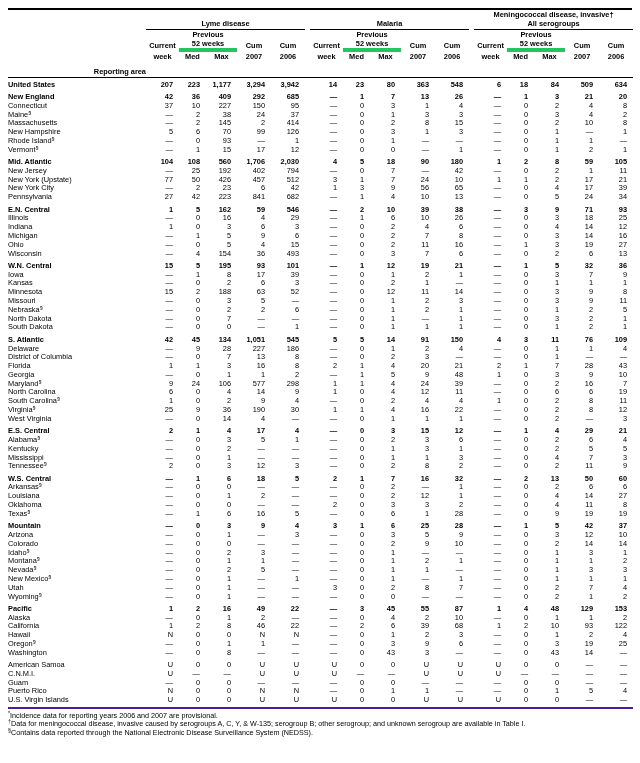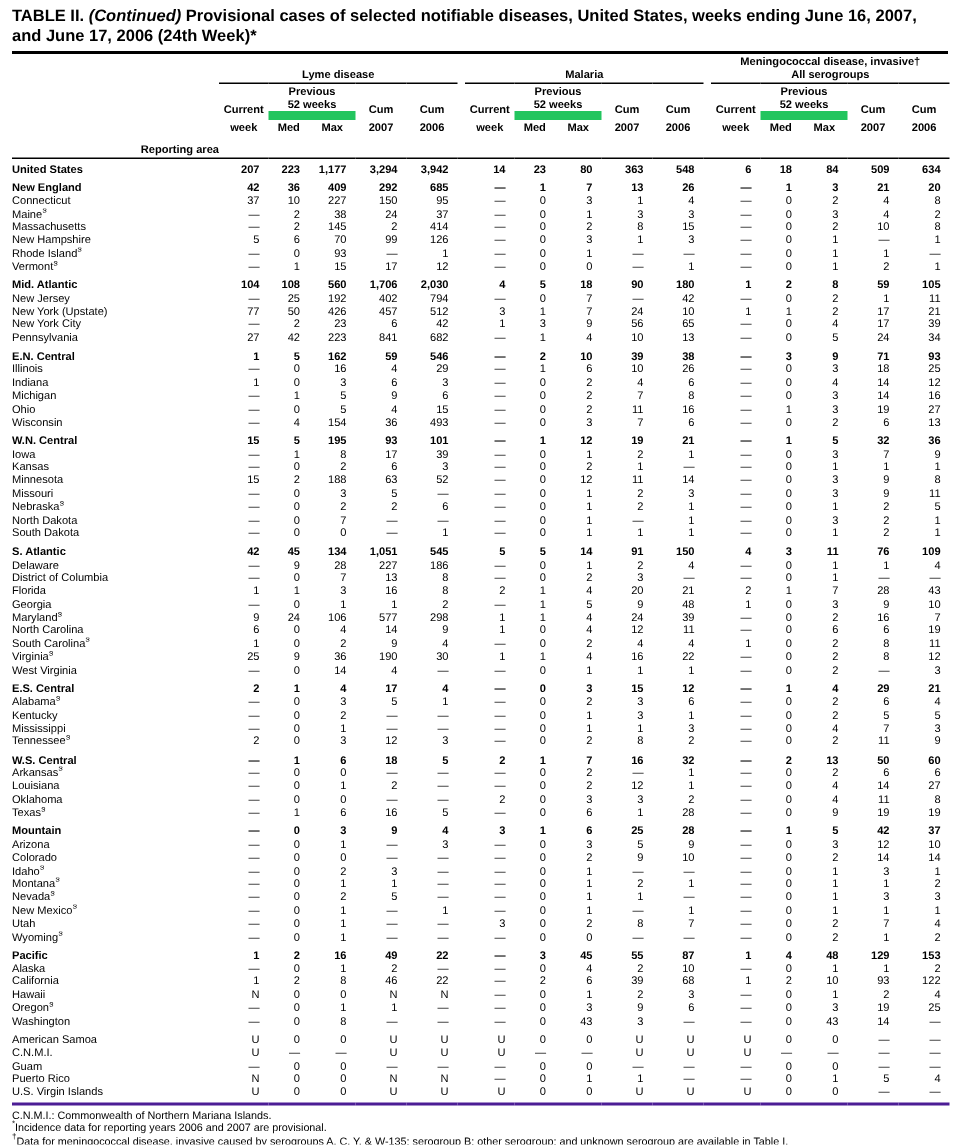--- a/index.html
+++ b/index.html
@@ -13,21 +13,21 @@
   .title { font-size:11px; font-weight:bold; line-height:13px; }
   .ital { font-style:italic; }
   .top-rule { border-top:2px solid #000; margin-top:3px; }
   table { table-layout:fixed; border-collapse:collapse; width:624px; margin-top:1px; }
   th {
     font-size:7.4px; font-weight:bold; padding:0; line-height:9px;
     text-align:center; vertical-align:bottom; white-space:nowrap;
   }
   th.group-title { padding-bottom:1px; border-bottom:1px solid #000; }
   .gt-top,.gt-bottom { line-height:8.6px; }
-  th.w52 { border-bottom:6px solid #22c55e; }
+  th.w52 { border-bottom:4px solid #22c55e; }
   thead tr.labels th { border-bottom:1px solid #000; padding-bottom:16px;margin-top:40px; }
   th.ra-head { text-align:right; vertical-align:bottom; border-bottom:1px solid #000; padding-bottom:1px; }
   th.spacer { border-bottom:1px solid #000; }
   td {
     font-size:7.4px; line-height:8.8px; padding:0 6px 0 0;
     text-align:right; white-space:nowrap; overflow:hidden;
   }
   td.area { text-align:left; padding:0; }
   td.spacer { padding:0; }
   tr.bold td { font-weight:bold; }
@@ -36,21 +36,20 @@
   tbody tr:last-child td { border-bottom:2px solid #4c1d95; padding-bottom:1.5px; }
   sup { font-size:5.5px; line-height:0; }
   .footnotes { margin-top:3px; font-size:7.2px; line-height:8.7px; }
   .fn { white-space:normal; }
   .fn sup { font-size:5.3px; }
 </style>
 </head>
 <body>
 
 <div class="page">
-  <div class="title"><span>TABLE II.</span> <span class="ital">(Continued)</span> <span>Provisional cases of selected notifiable diseases, United States, weeks ending June 16, 2007, and June 17, 2006 (24th Week)*</span></div>
   <div class="top-rule"></div>
 
   <table>
     <colgroup>
         <col style="width: 138px;">
         <col style="width: 33px;">
         <col style="width: 27px;">
         <col style="width: 31px;">
         <col style="width: 34px;">
         <col style="width: 34px;">
@@ -1469,18 +1468,17 @@
           <td class="num">U</td>
           <td class="num">0</td>
           <td class="num">0</td>
           <td class="num">—</td>
           <td class="num">—</td>
         </tr>
       </tbody>
   </table>
 
   <div class="footnotes">
-    <div class="fn"><span>C.N.M.I.: Commonwealth of Northern Mariana Islands.</span></div>
     <div class="fn"><sup>*</sup><span>Incidence data for reporting years 2006 and 2007 are provisional.</span></div>
     <div class="fn"><sup>†</sup><span>Data for meningococcal disease, invasive caused by serogroups A, C, Y, &amp; W-135; serogroup B; other serogroup; and unknown serogroup are available in Table I.</span></div>
     <div class="fn"><sup>§</sup><span>Contains data reported through the National Electronic Disease Surveillance System (NEDSS).</span></div>
   </div>
 </div>
 
 </body></html>

